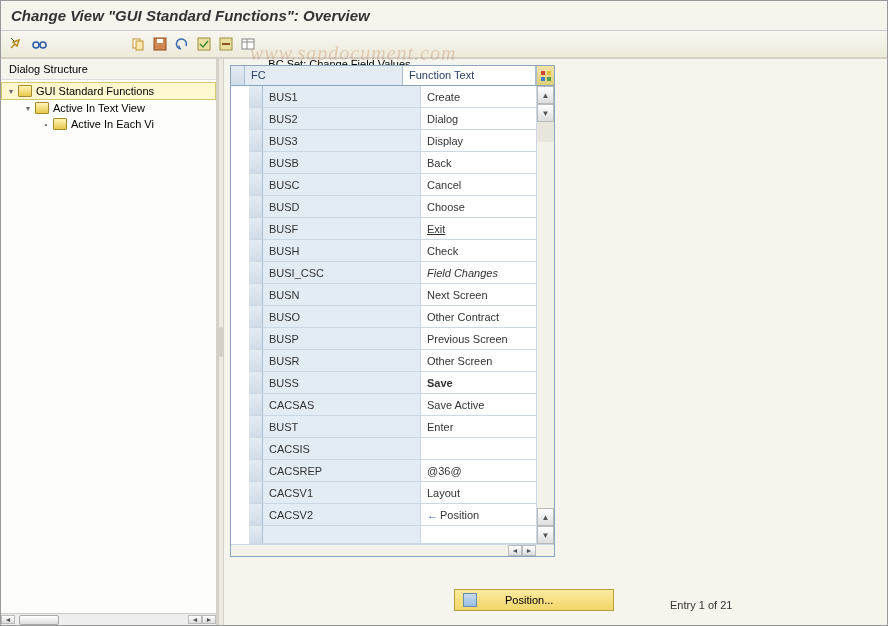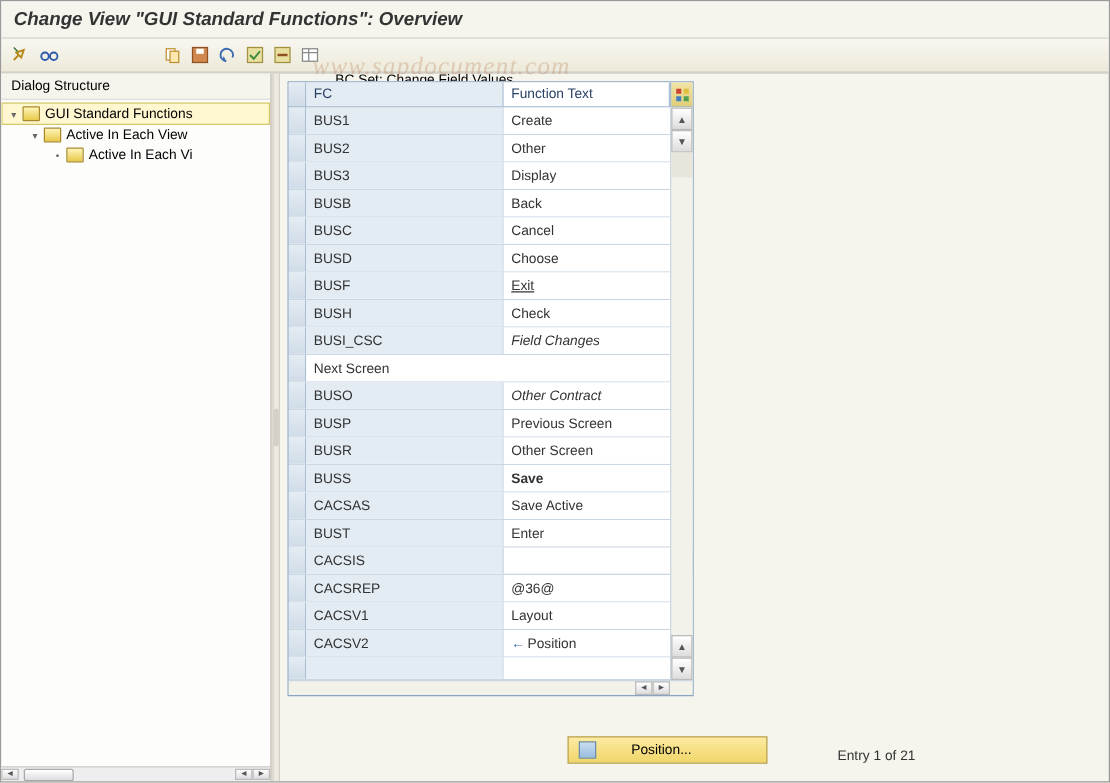--- a/index.html
+++ b/index.html
@@ -131,20 +131,21 @@
       border-bottom: 1px solid #8aa5c0;
       height: 20px;
     }
     .grid-header .col {
       border-right: 1px solid #a9bed3;
       padding: 3px 6px;
       color: #2a4165;
     }
     .grid-body {
       position: relative;
+      margin-left: 18px;
     }
     .grid-row {
       display: flex;
       height: 22px;
       border-bottom: 1px solid #cbd8e4;
     }
     .grid-row .col {
       border-right: 1px solid #cbd8e4;
       padding: 3px 6px;
       color: #333;
@@ -330,21 +331,21 @@
     <div class="sidebar-header">Dialog Structure</div>
     <div class="tree" id="tree">
         <div class="tree-row selected" style="padding-left: 4px;">
           <span class="tree-expander" style="font-size: 8px;">▾</span>
           <span class="tree-icon folder-open"></span>
           <span>GUI Standard Functions</span>
         </div>
         <div class="tree-row" style="padding-left: 22px;">
           <span class="tree-expander" style="font-size: 8px;">▾</span>
           <span class="tree-icon folder-open"></span>
-          <span>Active In Each View</span>
+          <span>Active In Text View</span>
         </div>
         <div class="tree-row" style="padding-left: 40px;">
           <span class="tree-expander" style="font-size: 8px;">•</span>
           <span class="tree-icon folder-closed"></span>
           <span>Active In Each Vi</span>
         </div>
       </div>
     <div class="sidebar-hscroll">
       <div class="hscroll-btn">◄</div>
       <div class="scroll-thumb-h" style="width:40px;margin-left:4px"></div>
@@ -378,21 +379,21 @@
             <div class="col col-fc-sel"></div>
             <div class="col col-fc">BUS1</div>
             <div class="col col-ft" style="flex: 1 1 0%;">
               <span>Create</span>
             </div>
           </div>
           <div class="grid-row">
             <div class="col col-fc-sel"></div>
             <div class="col col-fc">BUS2</div>
             <div class="col col-ft" style="flex: 1 1 0%;">
-              <span>Other</span>
+              <span>Dialog</span>
             </div>
           </div>
           <div class="grid-row">
             <div class="col col-fc-sel"></div>
             <div class="col col-fc">BUS3</div>
             <div class="col col-ft" style="flex: 1 1 0%;">
               <span>Display</span>
             </div>
           </div>
           <div class="grid-row">
@@ -432,28 +433,29 @@
           </div>
           <div class="grid-row">
             <div class="col col-fc-sel"></div>
             <div class="col col-fc">BUSI_CSC</div>
             <div class="col col-ft" style="flex: 1 1 0%; font-style: italic;">
               <span>Field Changes</span>
             </div>
           </div>
           <div class="grid-row">
             <div class="col col-fc-sel"></div>
+            <div class="col col-fc">BUSN</div>
             <div class="col col-ft" style="flex: 1 1 0%;">
               <span>Next Screen</span>
             </div>
           </div>
           <div class="grid-row">
             <div class="col col-fc-sel"></div>
             <div class="col col-fc">BUSO</div>
-            <div class="col col-ft" style="flex: 1 1 0%; font-style: italic;">
+            <div class="col col-ft" style="flex: 1 1 0%;">
               <span>Other Contract</span>
             </div>
           </div>
           <div class="grid-row">
             <div class="col col-fc-sel"></div>
             <div class="col col-fc">BUSP</div>
             <div class="col col-ft" style="flex: 1 1 0%;">
               <span>Previous Screen</span>
             </div>
           </div>

